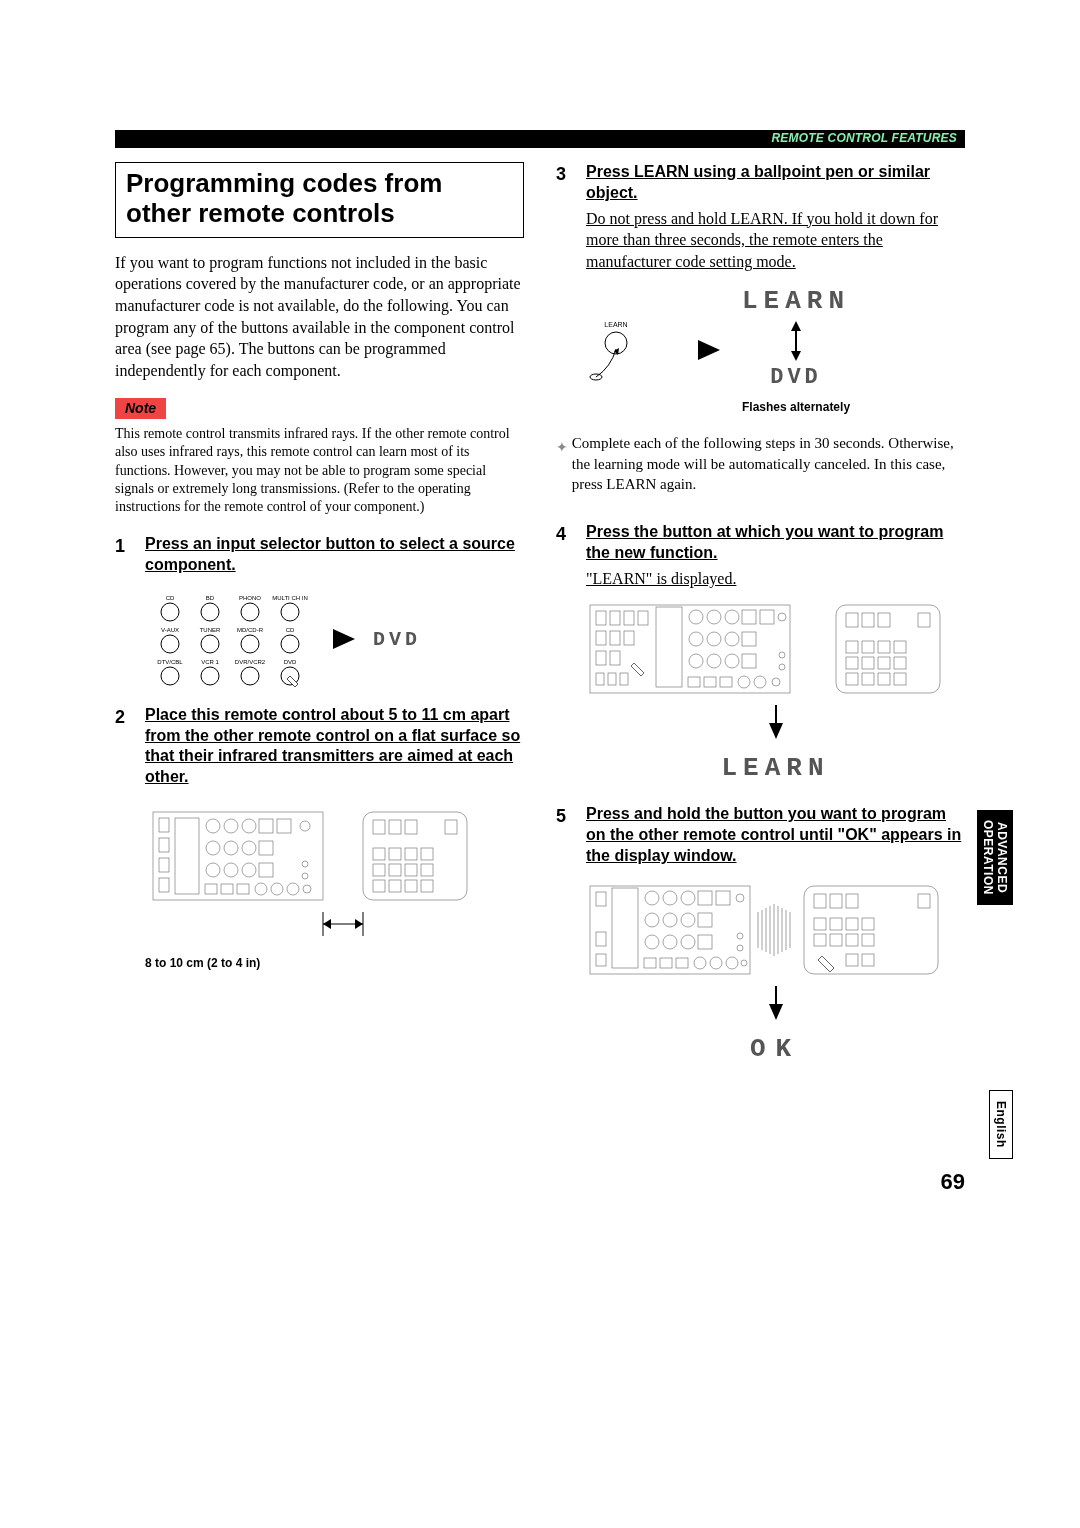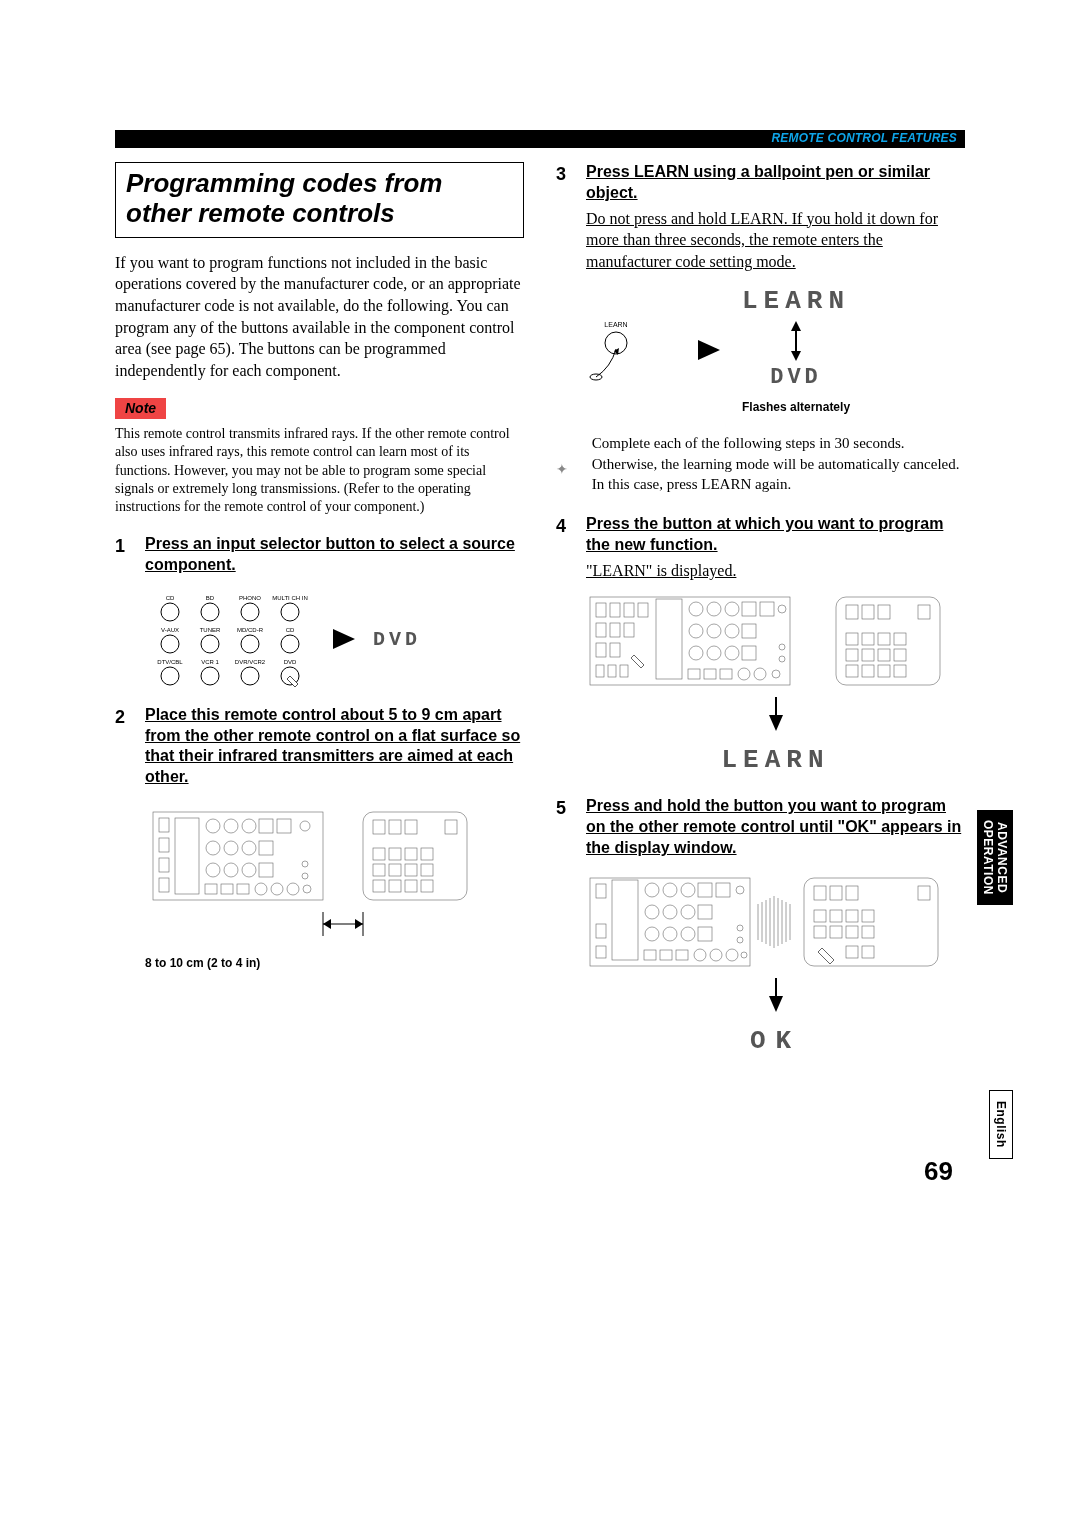--- a/index.html
+++ b/index.html
@@ -21,40 +21,39 @@
     background: #000;
     height: 18px;
     width: 100%;
     position: relative;
     margin-bottom: 14px;
   }
   .header-bar span {
     position: absolute;
     right: 8px;
     top: 1px;
-    color: #0ea5e9;
+    color: #86efac;
     font-family: Arial, Helvetica, sans-serif;
     font-weight: bold;
     font-style: italic;
     font-size: 12px;
     letter-spacing: 0.2px;
     padding-left: 36px;
   }
   .columns {
     display: flex;
     gap: 32px;
   }
   .col {
     flex: 1;
     font-size: 16px;
     line-height: 1.35;
   }
   .section-title {
     font-family: Arial, Helvetica, sans-serif;
-    font-style: italic;
     font-weight: bold;
     font-size: 26px;
     line-height: 1.15;
     border: 1px solid #000;
     padding: 6px 10px 8px 10px;
     margin-bottom: 14px;
   }
   .para {
     font-size: 16px;
     line-height: 1.35;
@@ -134,22 +133,22 @@
     text-align: center;
     letter-spacing: 0.5px;
     white-space: pre;
   }
   .tab-black { background: #000; color: #fff; }
   .tab-white { background: #fff; color: #000; border: 1px solid #000; }
   .page-num {
     position: absolute;
     font-family: Arial, Helvetica, sans-serif;
     font-weight: bold;
-    font-size: 26px;
-    right: 12px;
+    font-size: 22px;
+    right: 0;
     bottom: -110px;
   }
   .illus {
     margin: 12px 0 18px 30px;
   }
   svg { display: block; }
   .arrow-right {
     display: inline-block;
     width: 0; height: 0;
     border-top: 10px solid transparent;
@@ -243,21 +242,21 @@
           </svg>
           <span class="arrow-right"></span>
           <span class="lcd" style="letter-spacing:4px;font-size:20px;">DVD</span>
         </div>
       </div>
 
       
       <div class="step">
         <div class="step-num">2</div>
         <div class="step-body">
-          <div class="step-heading">Place this remote control about 5 to 9 cm apart from the other remote control on a flat surface so that their infrared transmitters are aimed at each other.</div>
+          <div class="step-heading">Place this remote control about 5 to 11 cm apart from the other remote control on a flat surface so that their infrared transmitters are aimed at each other.</div>
         </div>
       </div>
 
       
       <div class="illus">
         <svg width="330" height="145">
 
           <rect x="8" y="8" width="170" height="88" fill="none" stroke="#666" stroke-width="0.6"></rect>
           <g stroke="#666" stroke-width="0.6" fill="none">
             <rect x="14" y="14" width="10" height="14"></rect>
@@ -346,21 +345,21 @@
               <line x1="10" y1="6" x2="10" y2="34" stroke="#000" stroke-width="2"></line>
               <polygon points="10,0 5,10 15,10" fill="#000"></polygon>
               <polygon points="10,40 5,30 15,30" fill="#000"></polygon>
             </svg>
             <div class="lcd" style="letter-spacing:4px;">DVD</div>
             <div class="caption">Flashes alternately</div>
           </div>
         </div>
       </div>
 
-      <div style="display:flex;gap:24px;margin:6px 0 20px 0;align-items:center;">
+      <div style="display:flex;gap:4px;margin:6px 0 28px 0;">
         <span class="hint-icon"></span>
         <div class="step-text" style="font-size:15px;">Complete each of the following steps in 30 seconds. Otherwise, the learning mode will be automatically canceled. In this case, press LEARN again.</div>
       </div>
 
       <div class="step">
         <div class="step-num">4</div>
         <div class="step-body">
           <div class="step-heading">Press the button at which you want to program the new function.</div>
           <div class="step-text">"LEARN" is displayed.</div>
         </div>

